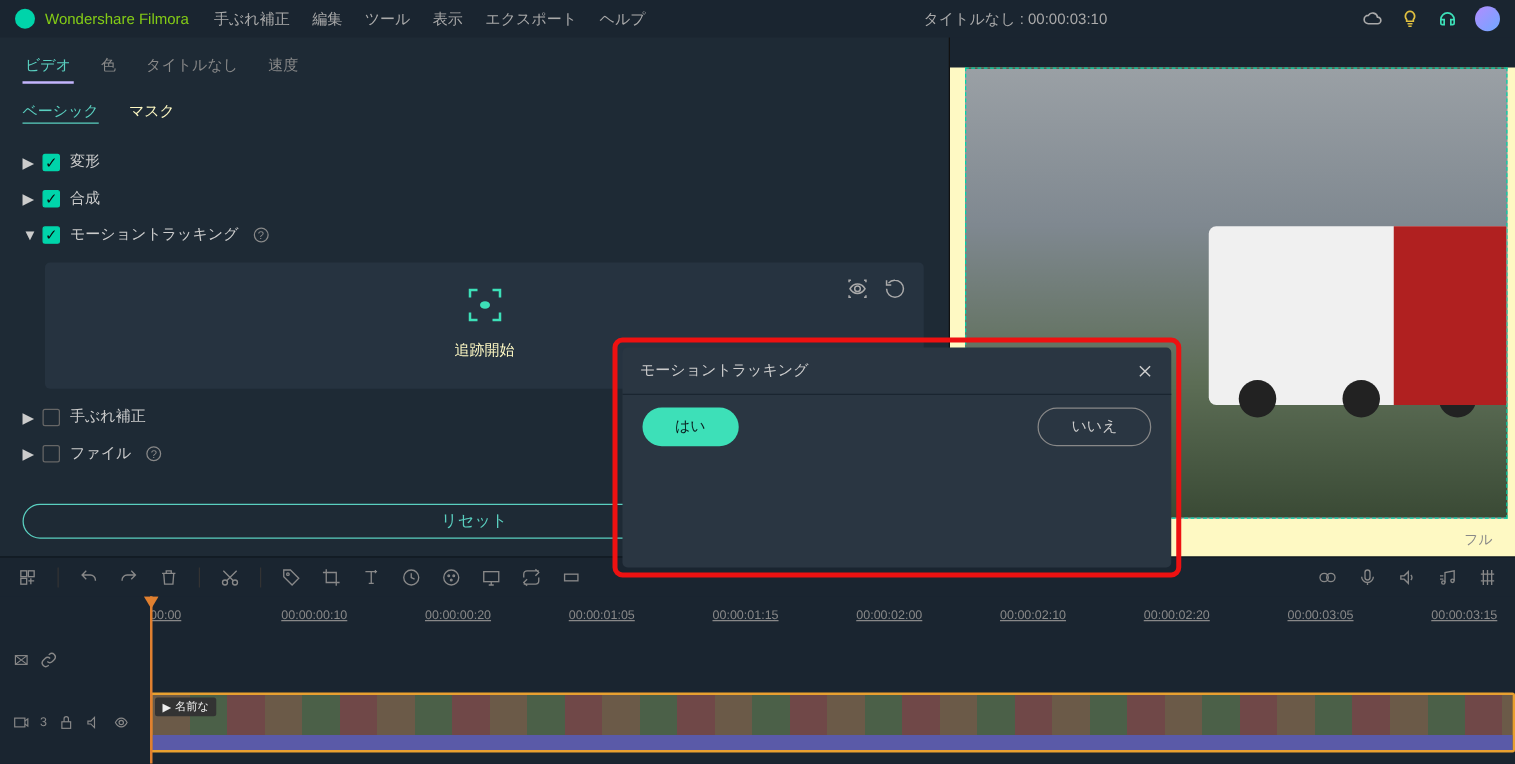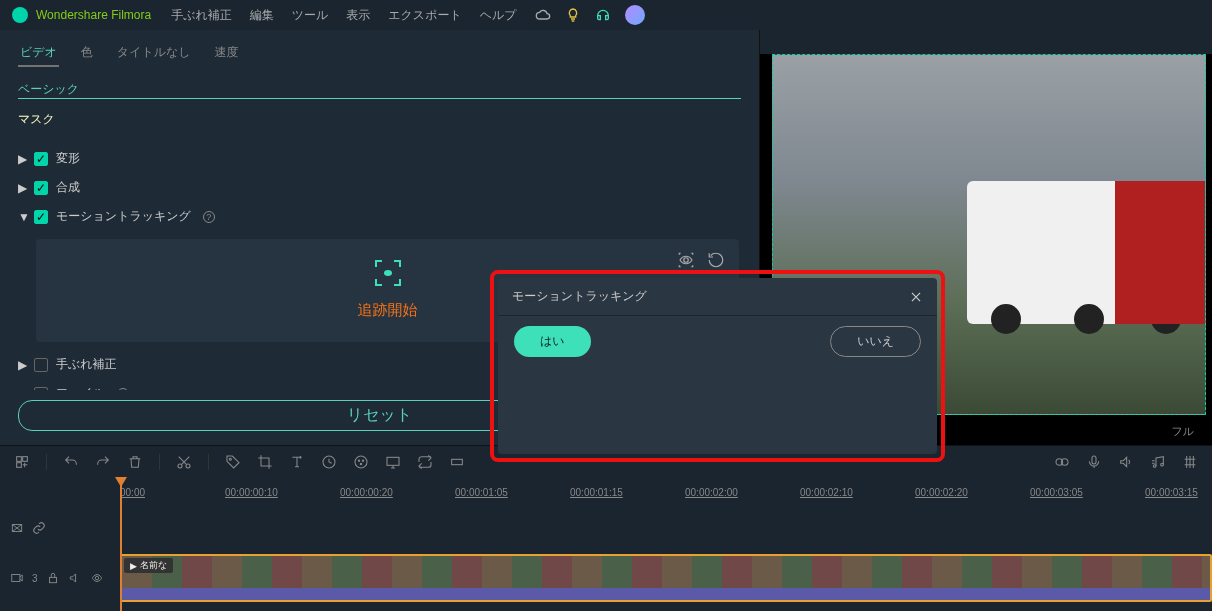--- a/index.html
+++ b/index.html
@@ -12,43 +12,43 @@
 .topbar-center { flex: 1; text-align: center; color: #aaa; }
 .topbar-right { display: flex; gap: 14px; align-items: center; }
 .top-icon { width: 16px; height: 16px; display: inline-flex; align-items: center; justify-content: center; cursor: pointer; fill: #aaa; }
 .avatar { width: 20px; height: 20px; border-radius: 50%; background: linear-gradient(135deg,#b28cff,#6fa8ff); }
 
 .main { display: flex; height: 415px; }
 
 .panel { width: 760px; background: #1e2a35; border-right: 1px solid #111; display: flex; flex-direction: column; }
 .panel-tabs { display: flex; gap: 20px; padding: 10px 18px 0; font-size: 12px; }
 .ptab { padding: 4px 2px; color: #888; cursor: pointer; }
-.ptab.active { color: #5ad0c0; border-bottom: 2px solid #737373; }
-.panel-sub { display: flex; gap: 12px; padding: 14px 18px 6px; font-size: 12px; flex-direction: column; }
+.ptab.active { color: #5ad0c0; border-bottom: 2px solid #c4b5fd; }
+.panel-sub { display: flex; gap: 24px; padding: 14px 18px 6px; font-size: 12px; }
 .stab { color: #fef9c3; cursor: pointer; }
 .stab.active { color: #5ad0c0; border-bottom: 1px solid #5ad0c0; }
 
 .sections { padding: 10px 14px; overflow: auto; flex: 1; }
 .sec-row { display: flex; align-items: center; gap: 8px; padding: 6px 4px; font-size: 12px; color: #ccc; cursor: pointer; }
 .chev { width: 8px; display: inline-block; color: #ccc; }
 .cbox { width: 14px; height: 14px; border: 1px solid #00d4aa; border-radius: 2px; display: inline-flex; align-items: center; justify-content: center; }
 .cbox.on { background: #00d4aa; color: #0a0a0a; }
 .cbox.off { border-color: #666; }
 .help-icon { width: 12px; height: 12px; border: 1px solid #888; border-radius: 50%; font-size: 9px; display: inline-flex; align-items: center; justify-content: center; color: #888; margin-left: 4px; }
 
 .tracking-box { margin: 8px 6px 8px 22px; background: #263340; border-radius: 4px; padding: 18px 16px 22px; position: relative; }
 .tracking-tools { position: absolute; top: 12px; right: 14px; display: flex; gap: 12px; }
 .tracking-tools svg { width: 18px; height: 18px; stroke: #aaa; fill: none; cursor: pointer; }
 .track-center { display: flex; flex-direction: column; align-items: center; gap: 12px; }
 .track-target { width: 32px; height: 32px; }
-.track-btn { font-size: 15px; color: #f97316; }
-
-.reset-btn { margin: 10px 18px 14px; border: 1px solid #5ad0c0; color: #5ad0c0; background: transparent; border-radius: 14px; padding: 4px 18px; font-size: 16px; cursor: pointer; }
-
-.preview { flex: 1; background: #000000; position: relative; margin-top: 24px; }
+.track-btn { font-size: 12px; color: #fef9c3; }
+
+.reset-btn { margin: 10px 18px 14px; border: 1px solid #5ad0c0; color: #5ad0c0; background: transparent; border-radius: 14px; padding: 4px 18px; font-size: 13px; cursor: pointer; }
+
+.preview { flex: 1; background: #fef9c3; position: relative; margin-top: 24px; }
 .preview-canvas { position: absolute; left: 12px; top: 0; right: 6px; bottom: 30px; background: linear-gradient(180deg,#9aa0a5 0%,#7f8890 35%,#5c6d55 70%,#3a4a35 100%); border: 1px dashed #00d4aa; }
 .truck { position: absolute; right: 0; top: 35%; width: 55%; height: 40%; background: #f0f0f0; border-radius: 6px 0 0 6px; }
 .truck::after { content: ''; position: absolute; right: 0; top: 0; width: 38%; height: 100%; background: #b02020; }
 .wheel { position: absolute; bottom: -10px; width: 30px; height: 30px; background: #222; border-radius: 50%; }
 .w1 { left: 10%; } .w2 { left: 45%; } .w3 { right: 10%; }
 .full-lbl { position: absolute; bottom: 6px; right: 18px; font-size: 11px; color: #888; }
 
 
 .dialog-hl { position: absolute; left: 490px; top: 270px; width: 455px; height: 192px; border: 4px solid #e11; border-radius: 8px; z-index: 50; }
 .dialog { position: absolute; left: 4px; top: 4px; right: 4px; bottom: 4px; background: #2a3642; border-radius: 4px; display: flex; flex-direction: column; }
@@ -84,20 +84,21 @@
 
 <div class="topbar">
   <span class="logo-icon"></span>
   <span class="app-name">Wondershare Filmora</span>
   <span class="menu-item">手ぶれ補正</span>
   <span class="menu-item">編集</span>
   <span class="menu-item">ツール</span>
   <span class="menu-item">表示</span>
   <span class="menu-item">エクスポート</span>
   <span class="menu-item">ヘルプ</span>
+  <span class="topbar-center">タイトルなし : 00:00:03:10</span>
   <div class="topbar-right">
     <span class="top-icon">
         <svg viewBox="0 0 24 24" stroke="#aaa" fill="none" stroke-width="2">
           <path d="M7 18a5 5 0 010-10 6 6 0 0111 2 4 4 0 010 8H7z"></path>
         </svg>
       </span>
     <span class="top-icon">
         <svg viewBox="0 0 24 24" stroke="#e0c040" fill="none" stroke-width="2">
           <path d="M9 18h6M10 21h4M12 3a6 6 0 00-4 10v2h8v-2a6 6 0 00-4-10z"></path>
         </svg>

